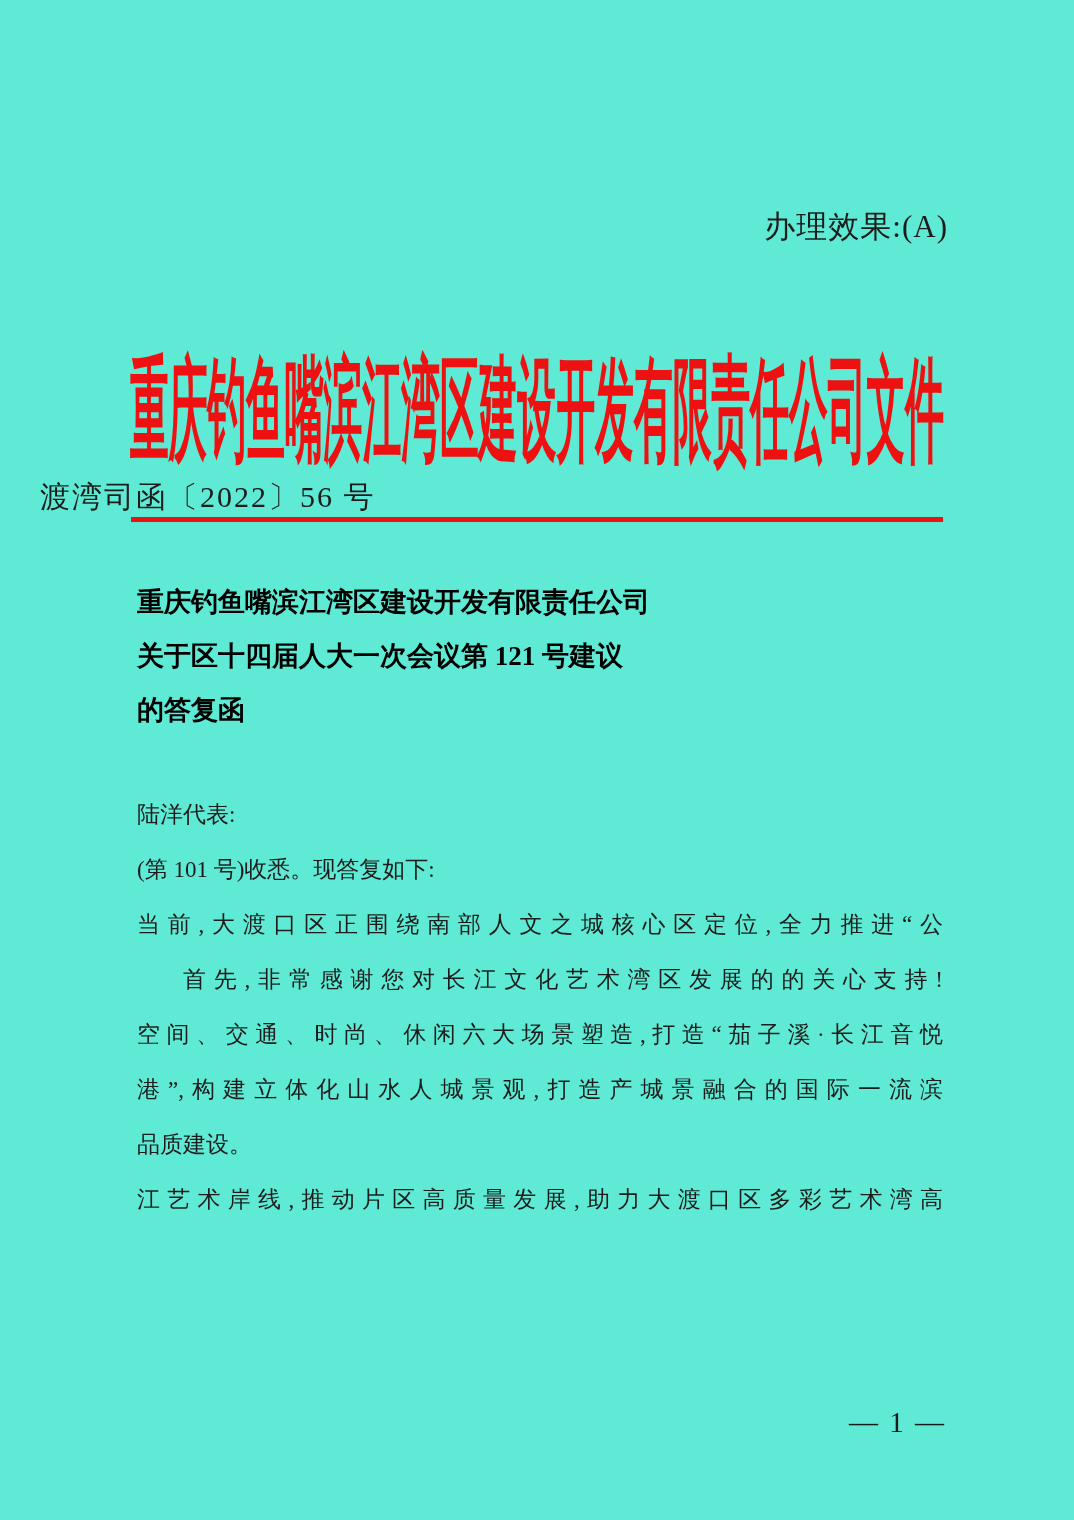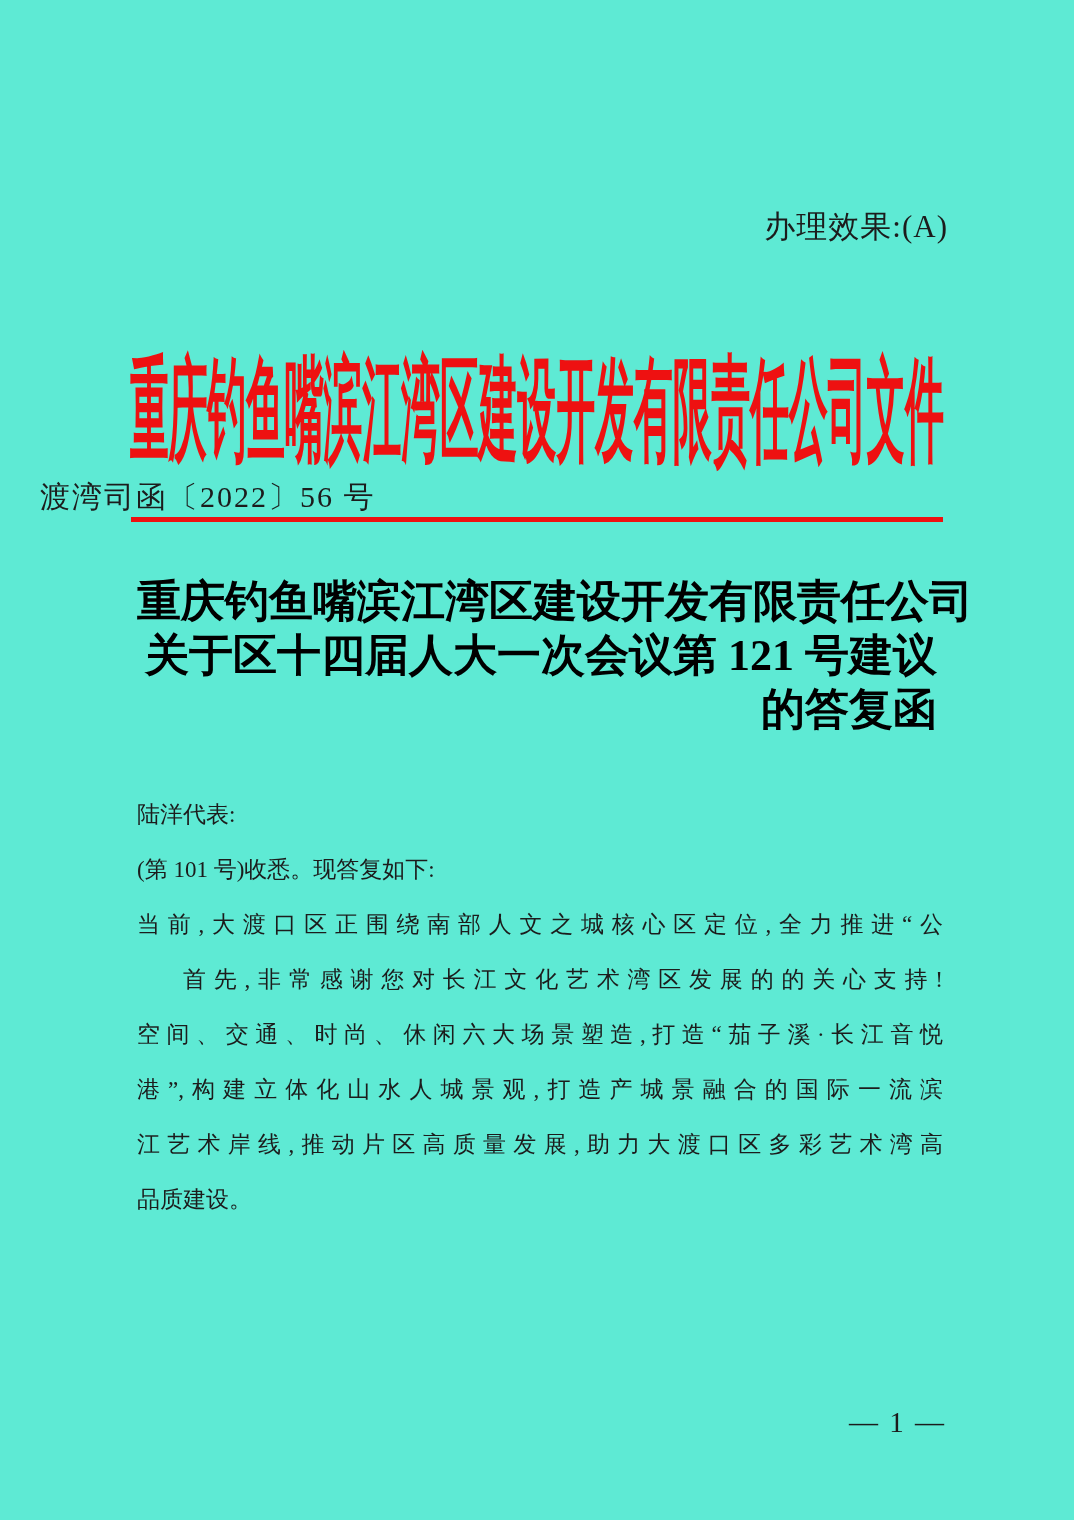--- a/index.html
+++ b/index.html
@@ -63,22 +63,22 @@
     left: 131px;
     width: 812px;
     height: 5px;
     background: #ee1111;
   }
   .title-block {
     position: absolute;
     top: 575px;
     left: 137px;
     width: 800px;
-    text-align: right;
-    font-size: 44px;
+    text-align: left;
+    font-size: 27px;
     font-weight: bold;
     line-height: 54px;
     color: #000000;
   }
   .title-line { white-space: nowrap; }
   .body-block {
     position: absolute;
     top: 787px;
     left: 137px;
     width: 806px;
@@ -124,19 +124,19 @@
     <div class="title-line">的答复函</div>
   </div>
 
   <div class="body-block">
     <div class="body-line">陆洋代表:</div>
     <div class="body-line">(第 101 号)收悉。现答复如下:</div>
     <div class="body-line just">当前,大渡口区正围绕南部人文之城核心区定位,全力推进“公</div>
     <div class="body-line just ind">首先,非常感谢您对长江文化艺术湾区发展的的关心支持!</div>
     <div class="body-line just">空间、交通、时尚、休闲六大场景塑造,打造“茄子溪·长江音悦</div>
     <div class="body-line just">港”,构建立体化山水人城景观,打造产城景融合的国际一流滨</div>
+    <div class="body-line">品质建设。</div>
     <div class="body-line just">江艺术岸线,推动片区高质量发展,助力大渡口区多彩艺术湾高</div>
-    <div class="body-line">品质建设。</div>
   </div>
 
   <div class="page-number">— 1 —</div>
 
 </div>
 
 </body></html>

